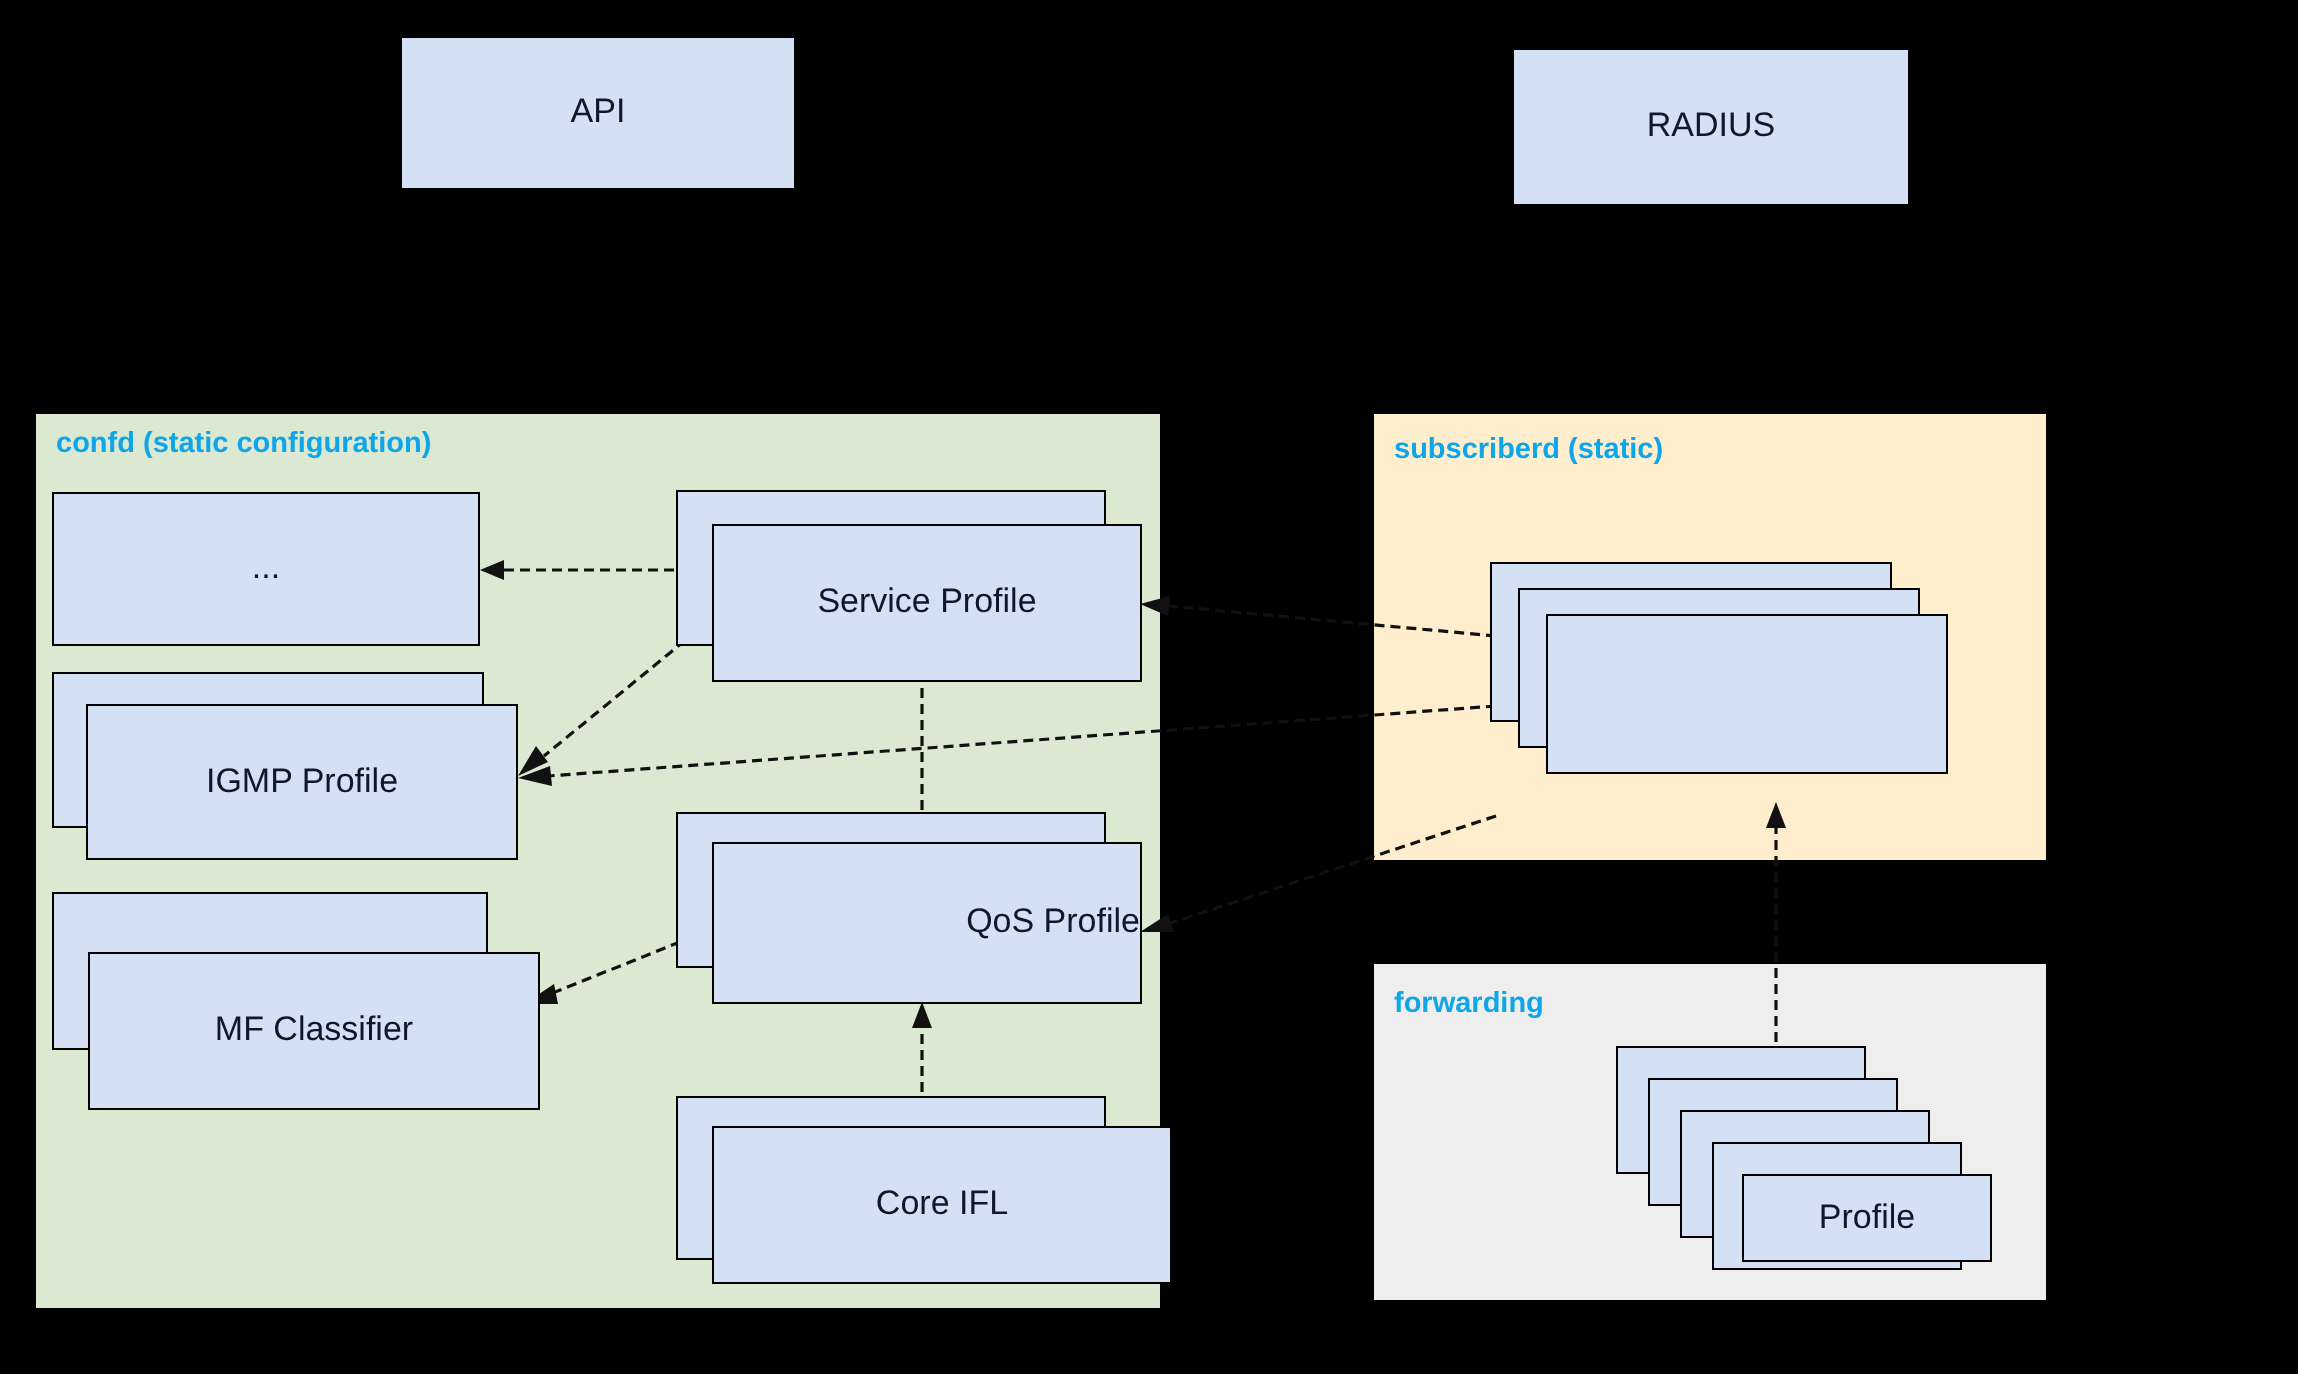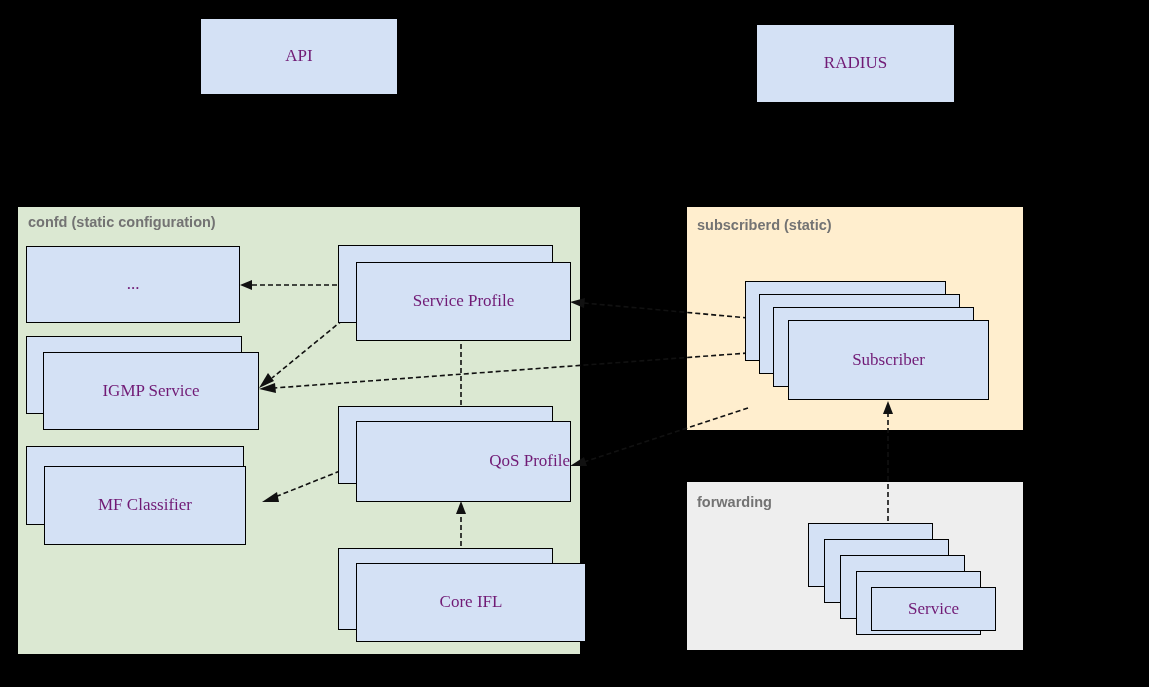--- a/index.html
+++ b/index.html
@@ -19,47 +19,46 @@
 
   
   .node {
     position: absolute;
     box-sizing: border-box;
     background: #d4e1f5;
     border: 1px solid #000000;
     display: flex;
     align-items: center;
     justify-content: center;
-    color: #701a75;
+    color: #0f172a;
     font-size: 17px;
     line-height: 1.2;
     text-align: center;
     white-space: nowrap;
-    font-family: Liberation Serif, serif;
   }
 
   
   .stack-layer {
     position: absolute;
     box-sizing: border-box;
     background: #d4e1f5;
     border: 1px solid #000000;
   }
 
   
   .panel {
     position: absolute;
     box-sizing: border-box;
     border: 1px solid #000000;
   }
   .panel-title {
     position: absolute;
     font-size: 14.5px;
     font-weight: bold;
-    color: #737373;
+    color: #0ea5e9;
     white-space: nowrap;
   }
   .panel-confd { background: #dbe8d2; }
   .panel-subscriberd { background: #ffeece; }
   .panel-forwarding { background: #eeeeee; }
 
   
   #connectors {
     position: absolute;
     left: 0;
@@ -145,25 +144,25 @@
   <div class="node" style="left:756px; top:24px; width:199px; height:79px;align-items:center;">
     <span>RADIUS</span>
   </div>
 
   <div class="node" style="left:26px; top:246px; width:214px; height:77px;">
     <span>...</span>
   </div>
 
   <div class="stack-layer" style="left:26px; top:336px; width:216px; height:78px;"></div>
   <div class="node" style="left:43px; top:352px; width:216px; height:78px;">
-    <span>IGMP Service</span>
+    <span>IGMP Profile</span>
   </div>
 
   <div class="stack-layer" style="left:26px; top:446px; width:218px; height:79px;"></div>
-  <div class="node" style="left:44px; top:466px; width:202px; height:79px;">
+  <div class="node" style="left:44px; top:476px; width:226px; height:79px;">
     <span>MF Classifier</span>
   </div>
 
   <div class="stack-layer" style="left:338px; top:245px; width:215px; height:78px;"></div>
   <div class="node" style="left:356px; top:262px; width:215px; height:79px;">
     <span>Service Profile</span>
   </div>
 
   <div class="stack-layer" style="left:338px; top:406px; width:215px; height:78px;"></div>
   <div class="node" style="left:356px; top:421px; width:215px; height:81px;justify-content:flex-end;">
@@ -171,25 +170,22 @@
   </div>
 
   <div class="stack-layer" style="left:338px; top:548px; width:215px; height:82px;"></div>
   <div class="node" style="left:356px; top:563px; width:230px; height:79px;">
     <span>Core IFL</span>
   </div>
 
   <div class="stack-layer" style="left:745px; top:281px; width:201px; height:80px;"></div>
   <div class="stack-layer" style="left:759px; top:294px; width:201px; height:80px;"></div>
   <div class="stack-layer" style="left:773px; top:307px; width:201px; height:80px;"></div>
-  <div class="node" style="left:788px; top:320px; width:201px; height:80px;">
-    <span>Subscriber</span>
-  </div>
 
   <div class="stack-layer" style="left:808px; top:523px; width:125px; height:64px;"></div>
   <div class="stack-layer" style="left:824px; top:539px; width:125px; height:64px;"></div>
   <div class="stack-layer" style="left:840px; top:555px; width:125px; height:64px;"></div>
   <div class="stack-layer" style="left:856px; top:571px; width:125px; height:64px;"></div>
   <div class="node" style="left:871px; top:587px; width:125px; height:44px;">
-    <span>Service</span>
+    <span>Profile</span>
   </div>
 
 </div>
 
 </body></html>

